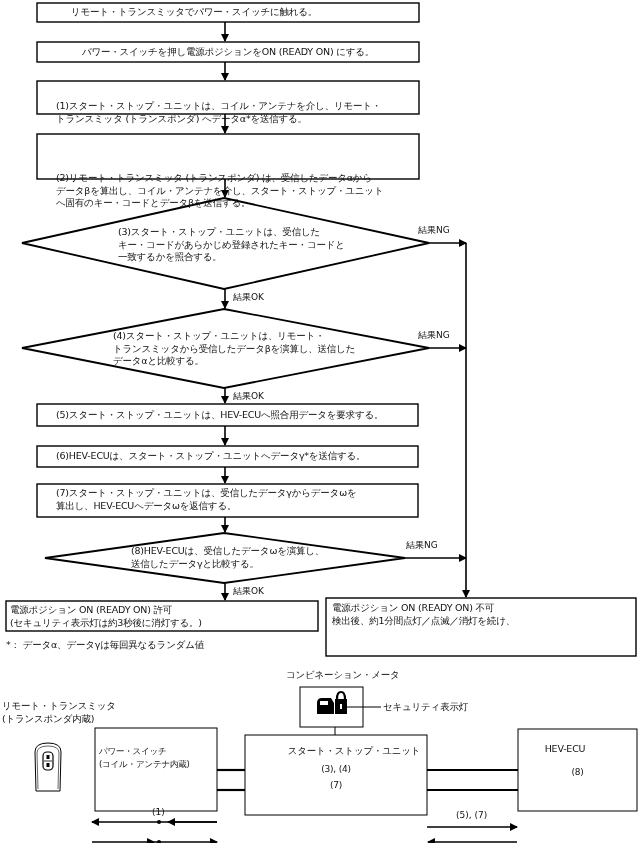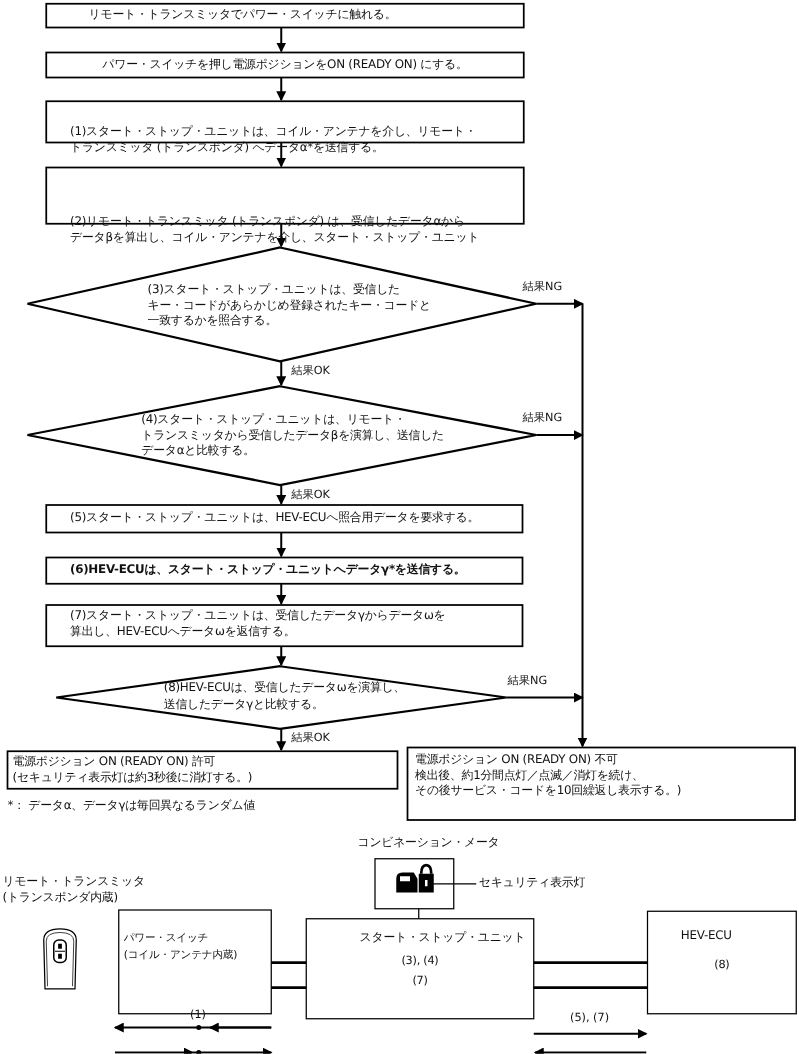--- a/index.html
+++ b/index.html
@@ -101,35 +101,36 @@
 <div class="t c" style="left:37px;top:6px;width:314px;">リモート・トランスミッタでパワー・スイッチに触れる。</div>
 <div class="t c" style="left:37px;top:46px;width:382px;">パワー・スイッチを押し電源ポジションをON (READY ON) にする。</div>
 
 <div class="t" style="left:56px;top:100px;">
   <div>(1)スタート・ストップ・ユニットは、コイル・アンテナを介し、リモート・</div>
   <div>トランスミッタ (トランスポンダ) へデータα*を送信する。</div>
 </div>
 <div class="t" style="left:56px;top:141px;margin-top:31px;">
   <div>(2)リモート・トランスミッタ (トランスポンダ) は、受信したデータαから</div>
   <div>データβを算出し、コイル・アンテナを介し、スタート・ストップ・ユニット</div>
+  <div>へ固有のキー・コードとデータβを送信する。</div>
 </div>
 
 <div class="t" style="left:118px;top:226px;">
   <div>(3)スタート・ストップ・ユニットは、受信した</div>
   <div>キー・コードがあらかじめ登録されたキー・コードと</div>
   <div>一致するかを照合する。</div>
 </div>
 <div class="t" style="left:113px;top:330px;">
   <div>(4)スタート・ストップ・ユニットは、リモート・</div>
   <div>トランスミッタから受信したデータβを演算し、送信した</div>
   <div>データαと比較する。</div>
 </div>
 
 <div class="t" style="left:56px;top:409px;">(5)スタート・ストップ・ユニットは、HEV-ECUへ照合用データを要求する。</div>
-<div class="t" style="left:56px;top:450px;font-weight:bold;">(6)HEV-ECUは、スタート・ストップ・ユニットへデータγ*を送信する。</div>
+<div class="t" style="left:56px;top:450px;">(6)HEV-ECUは、スタート・ストップ・ユニットへデータγ*を送信する。</div>
 <div class="t" style="left:56px;top:487px;">
   <div>(7)スタート・ストップ・ユニットは、受信したデータγからデータωを</div>
   <div>算出し、HEV-ECUへデータωを返信する。</div>
 </div>
 <div class="t" style="left:131px;top:545px;">
   <div>(8)HEV-ECUは、受信したデータωを演算し、</div>
   <div>送信したデータγと比較する。</div>
 </div>
 
 <div class="lbl" style="left:233px;top:292px;">結果OK</div>
@@ -139,21 +140,20 @@
 <div class="lbl" style="left:418px;top:330px;">結果NG</div>
 <div class="lbl" style="left:406px;top:540px;">結果NG</div>
 
 <div class="t" style="left:10px;top:604px;">
   <div>電源ポジション ON (READY ON) 許可</div>
   <div>(セキュリティ表示灯は約3秒後に消灯する。)</div>
 </div>
 <div class="t" style="left:332px;top:602px;">
   <div>電源ポジション ON (READY ON) 不可</div>
   <div>検出後、約1分間点灯／点滅／消灯を続け、</div>
-  <div>その後サービス・コードを10回繰返し表示する。)</div>
 </div>
 <div class="t" style="left:6px;top:639px;">*： データα、データγは毎回異なるランダム値</div>
 
 <div class="t" style="left:286px;top:669px;">コンビネーション・メータ</div>
 <div class="t" style="left:383px;top:701px;">セキュリティ表示灯</div>
 <div class="t" style="left:2px;top:700px;">
   <div>リモート・トランスミッタ</div>
   <div>(トランスポンダ内蔵)</div>
 </div>
 <div class="t" style="left:99px;top:745px;font-size:8.5px;">

